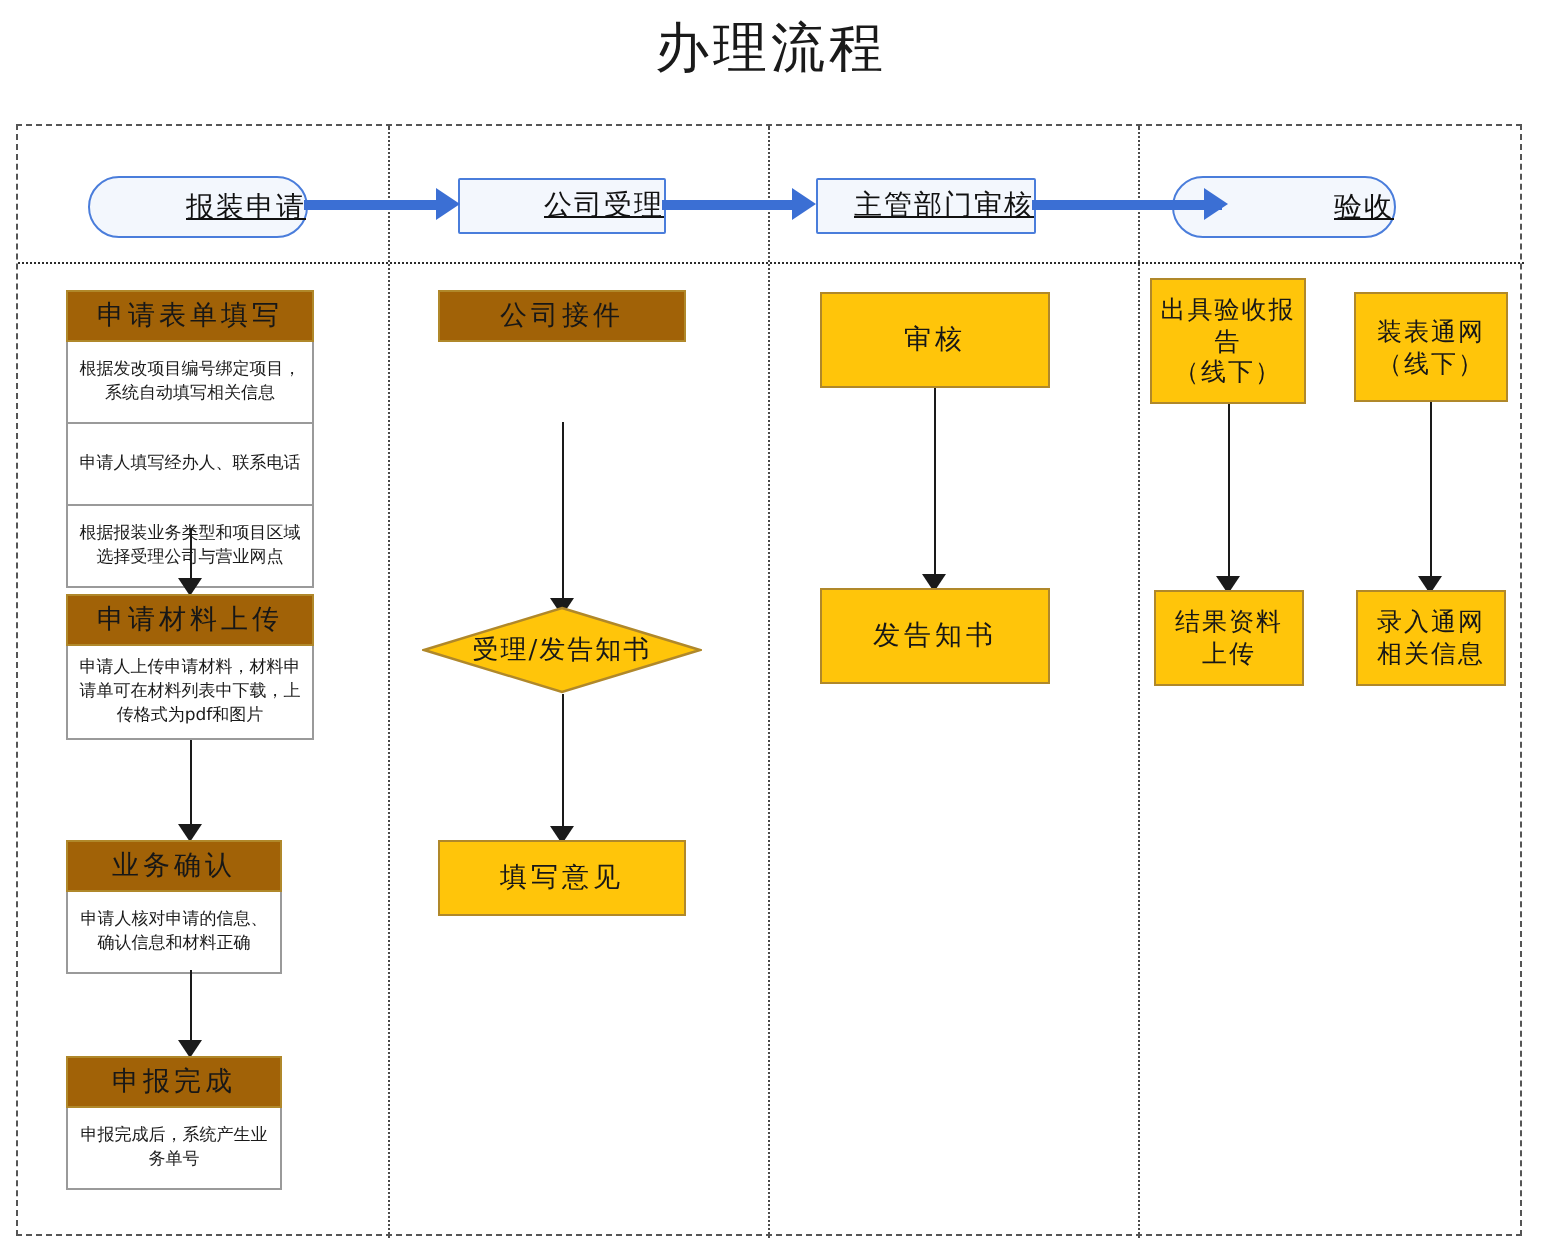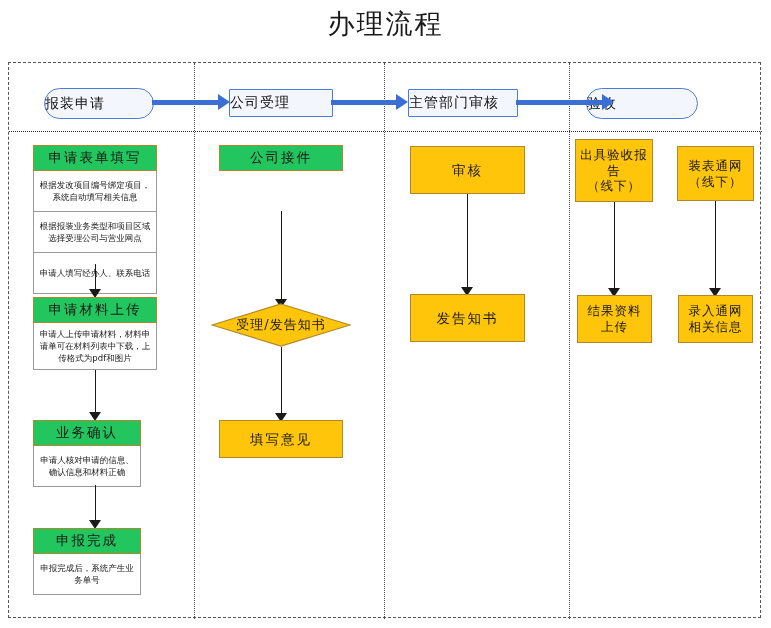--- a/index.html
+++ b/index.html
@@ -54,22 +54,23 @@
     height: 0;
     border-top: 1.5px dotted #2b2b2b;
   }
 
   
   .node {
     position: absolute;
     box-sizing: border-box;
     display: flex;
     align-items: center;
-    justify-content: flex-start;
+    justify-content: flex-end;
     text-align: center;
+    text-decoration: underline;
   }
 
   
   .hdr-node {
     font-family: "DejaVu Serif", "Liberation Serif", serif;
     font-size: 14px;
     color: #111111;
     background: #f3f7fd;
     border: 1.3px solid #4a7ddb;
     letter-spacing: 1px;
@@ -116,21 +117,21 @@
     letter-spacing: 1px;
   }
 
   
   .group {
     position: absolute;
     box-sizing: border-box;
   }
   .group-head {
     box-sizing: border-box;
-    background: #22c55e;
+    background: #a16207;
     border: 1px solid #b0882a;
     display: flex;
     align-items: center;
     justify-content: center;
     font-family: "DejaVu Serif", "Liberation Serif", serif;
     font-size: 13.5px;
     color: #171717;
     letter-spacing: 2px;
   }
   .group-body {
@@ -224,22 +225,22 @@
 <div class="harrow-line" style="left:331px; top:100px; width:72px;"></div>
 <div class="harrow-head" style="left:396px; top:94px;"></div>
 
 <div class="harrow-line" style="left:516px; top:100px; width:95px;"></div>
 <div class="harrow-head" style="left:602px; top:94px;"></div>
 
 <div class="group" style="left:33px; top:145px; width:124px;">
   <div class="group-head" style="height:26px;">申请表单填写</div>
   <div class="group-body">
     <div class="group-row" style="height:35px;">根据发改项目编号绑定项目，系统自动填写相关信息</div>
+    <div class="group-row" style="height:23px;">申请人填写经办人、联系电话</div>
     <div class="group-row" style="height:35px;">根据报装业务类型和项目区域选择受理公司与营业网点</div>
-    <div class="group-row" style="height:23px;">申请人填写经办人、联系电话</div>
   </div>
 </div>
 
 <div class="vline" style="left:95px; top:264px; height:29px;"></div>
 <div class="vhead" style="left:89px; top:289px;"></div>
 
 <div class="group" style="left:33px; top:297px; width:124px;border-radius:21px;">
   <div class="group-head" style="height:26px;">申请材料上传</div>
   <div class="group-body">
     <div class="group-row" style="height:46px;">申请人上传申请材料，材料申请单可在材料列表中下载，上传格式为pdf和图片</div>

